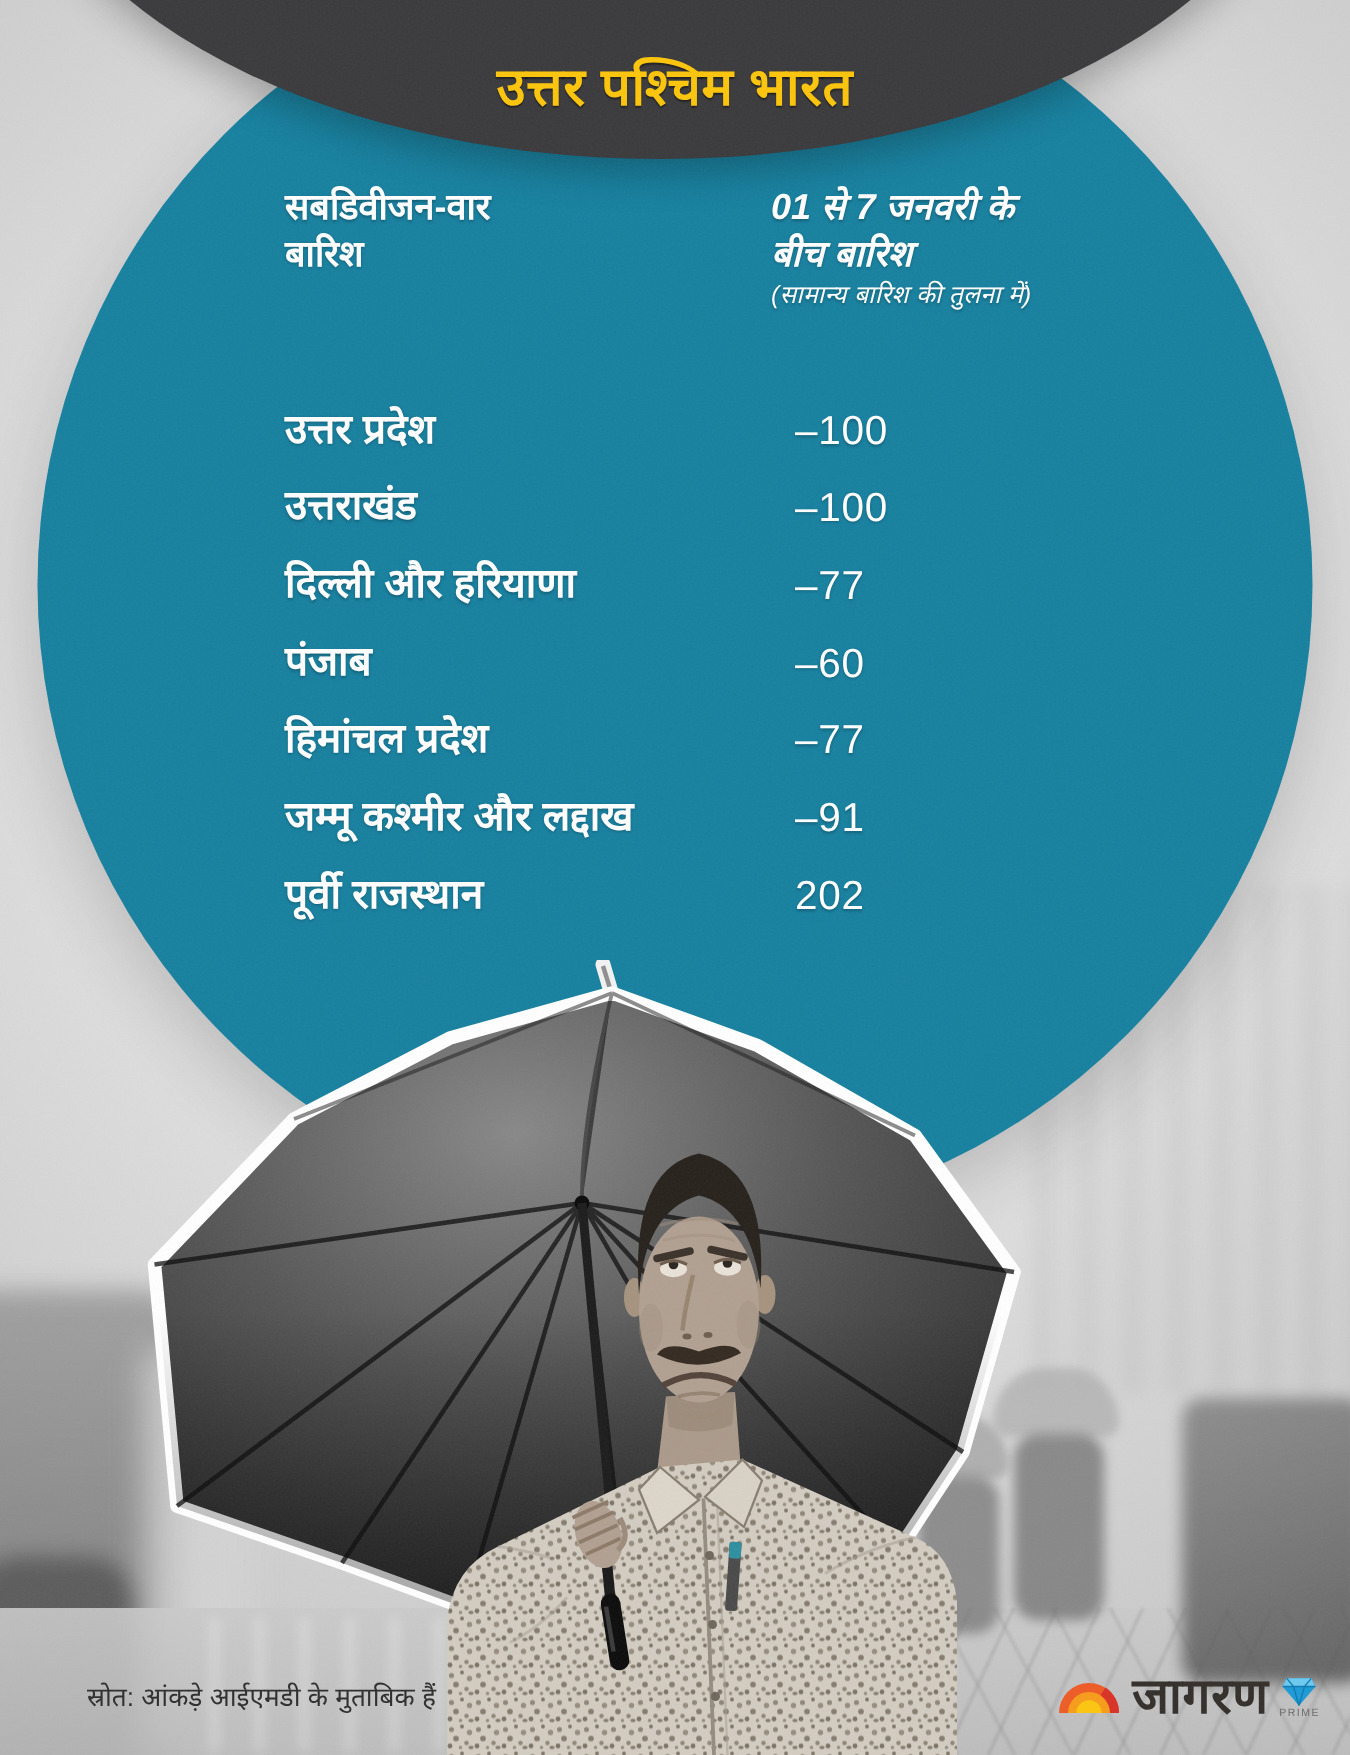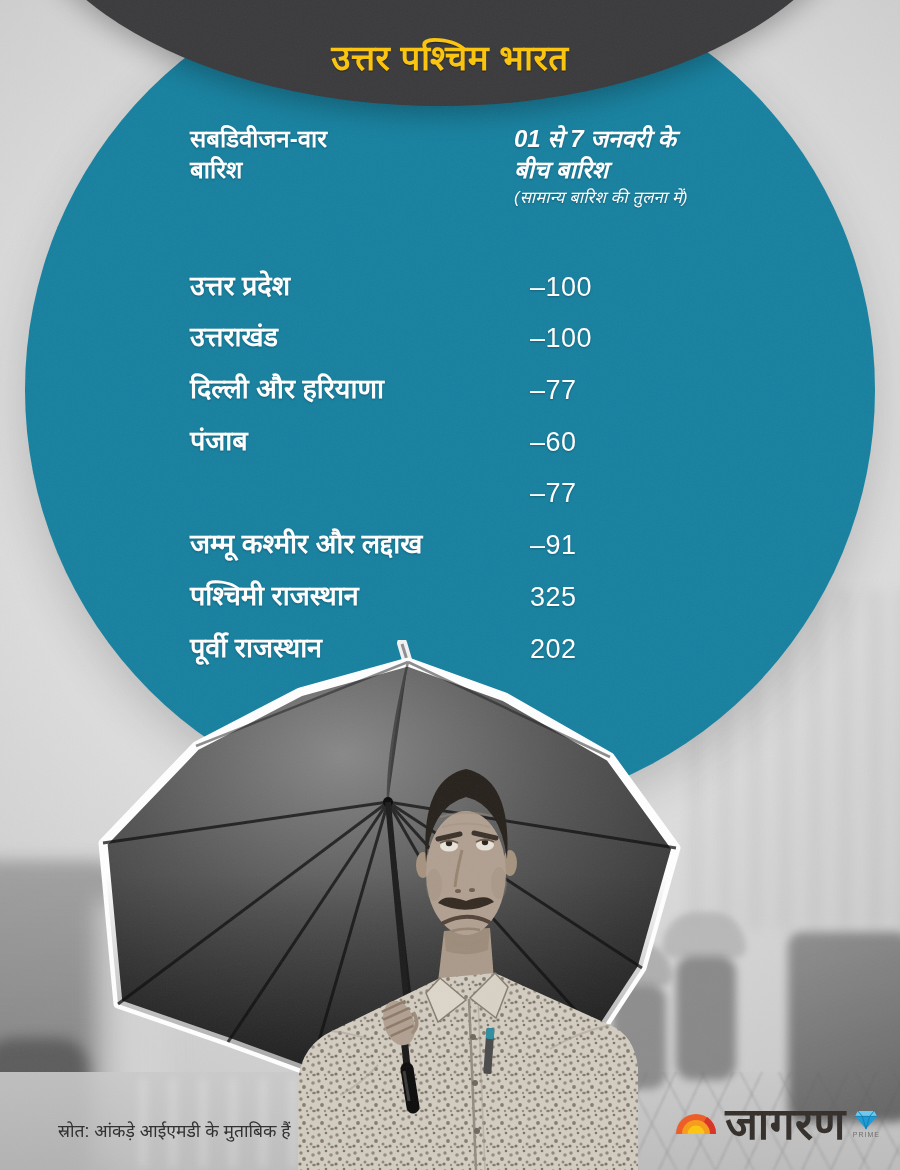--- a/index.html
+++ b/index.html
@@ -37,21 +37,21 @@
   .th2{position:absolute;left:514px;top:124px;font-size:24px;font-weight:700;line-height:1.28;white-space:nowrap;text-shadow:0 1px 2px rgba(0,20,30,.3);font-style:italic;}
   .th2 .note{display:block;font-size:16.5px;font-weight:500;margin-top:2px;letter-spacing:.2px;}
   .rows{position:absolute;left:190px;top:251px;width:520px;}
   .row{position:relative;height:51.7px;display:flex;align-items:flex-end;}
   .row .label{font-size:27px;font-weight:700;text-shadow:0 1px 2px rgba(0,20,30,.3);}
   .row .value{position:absolute;left:340px;font-size:27px;font-weight:400;letter-spacing:.5px;text-shadow:0 1px 2px rgba(0,20,30,.3);}
   .umbrella{position:absolute;left:55px;top:640px;width:660px;height:530px;z-index:6;}
   .man{position:absolute;left:280px;top:735px;width:380px;height:435px;z-index:7;}
   .source{position:absolute;left:30px;bottom:28px;z-index:8;font-size:17.5px;font-weight:500;color:#2e2e2e;margin-left:28px;}
   .logo{position:absolute;right:20px;bottom:18px;z-index:8;display:flex;align-items:center;gap:7px;}
-  .logo .brand{font-size:44px;font-weight:800;color:#332e2a;letter-spacing:.5px;}
+  .logo .brand{font-size:33px;font-weight:800;color:#332e2a;letter-spacing:.5px;}
   .prime-wrap{display:flex;flex-direction:column;align-items:center;margin-top:4px;}
   .prime-label{font-size:7px;color:#6b6b6b;letter-spacing:1px;margin-top:1px;}
   .noise{position:absolute;inset:0;width:100%;height:100%;z-index:10;pointer-events:none;}
 </style>
 </head>
 <body>
 
 <div class="page">
 
   <div class="bg">
@@ -94,29 +94,26 @@
       </div>
       <div class="row">
         <span class="label">दिल्ली और हरियाणा</span>
         <span class="value">–77</span>
       </div>
       <div class="row">
         <span class="label">पंजाब</span>
         <span class="value">–60</span>
       </div>
       <div class="row">
+        <span class="label">हिमांचल प्रदेश</span>
         <span class="value">–77</span>
       </div>
       <div class="row">
         <span class="label">जम्मू कश्मीर और लद्दाख</span>
         <span class="value">–91</span>
-      </div>
-      <div class="row">
-        <span class="label">पश्चिमी राजस्थान</span>
-        <span class="value">325</span>
       </div>
       <div class="row">
         <span class="label">पूर्वी राजस्थान</span>
         <span class="value">202</span>
       </div>
     </div>
   </div>
 
   <svg class="umbrella" viewBox="0 0 660 530">
     <defs>

